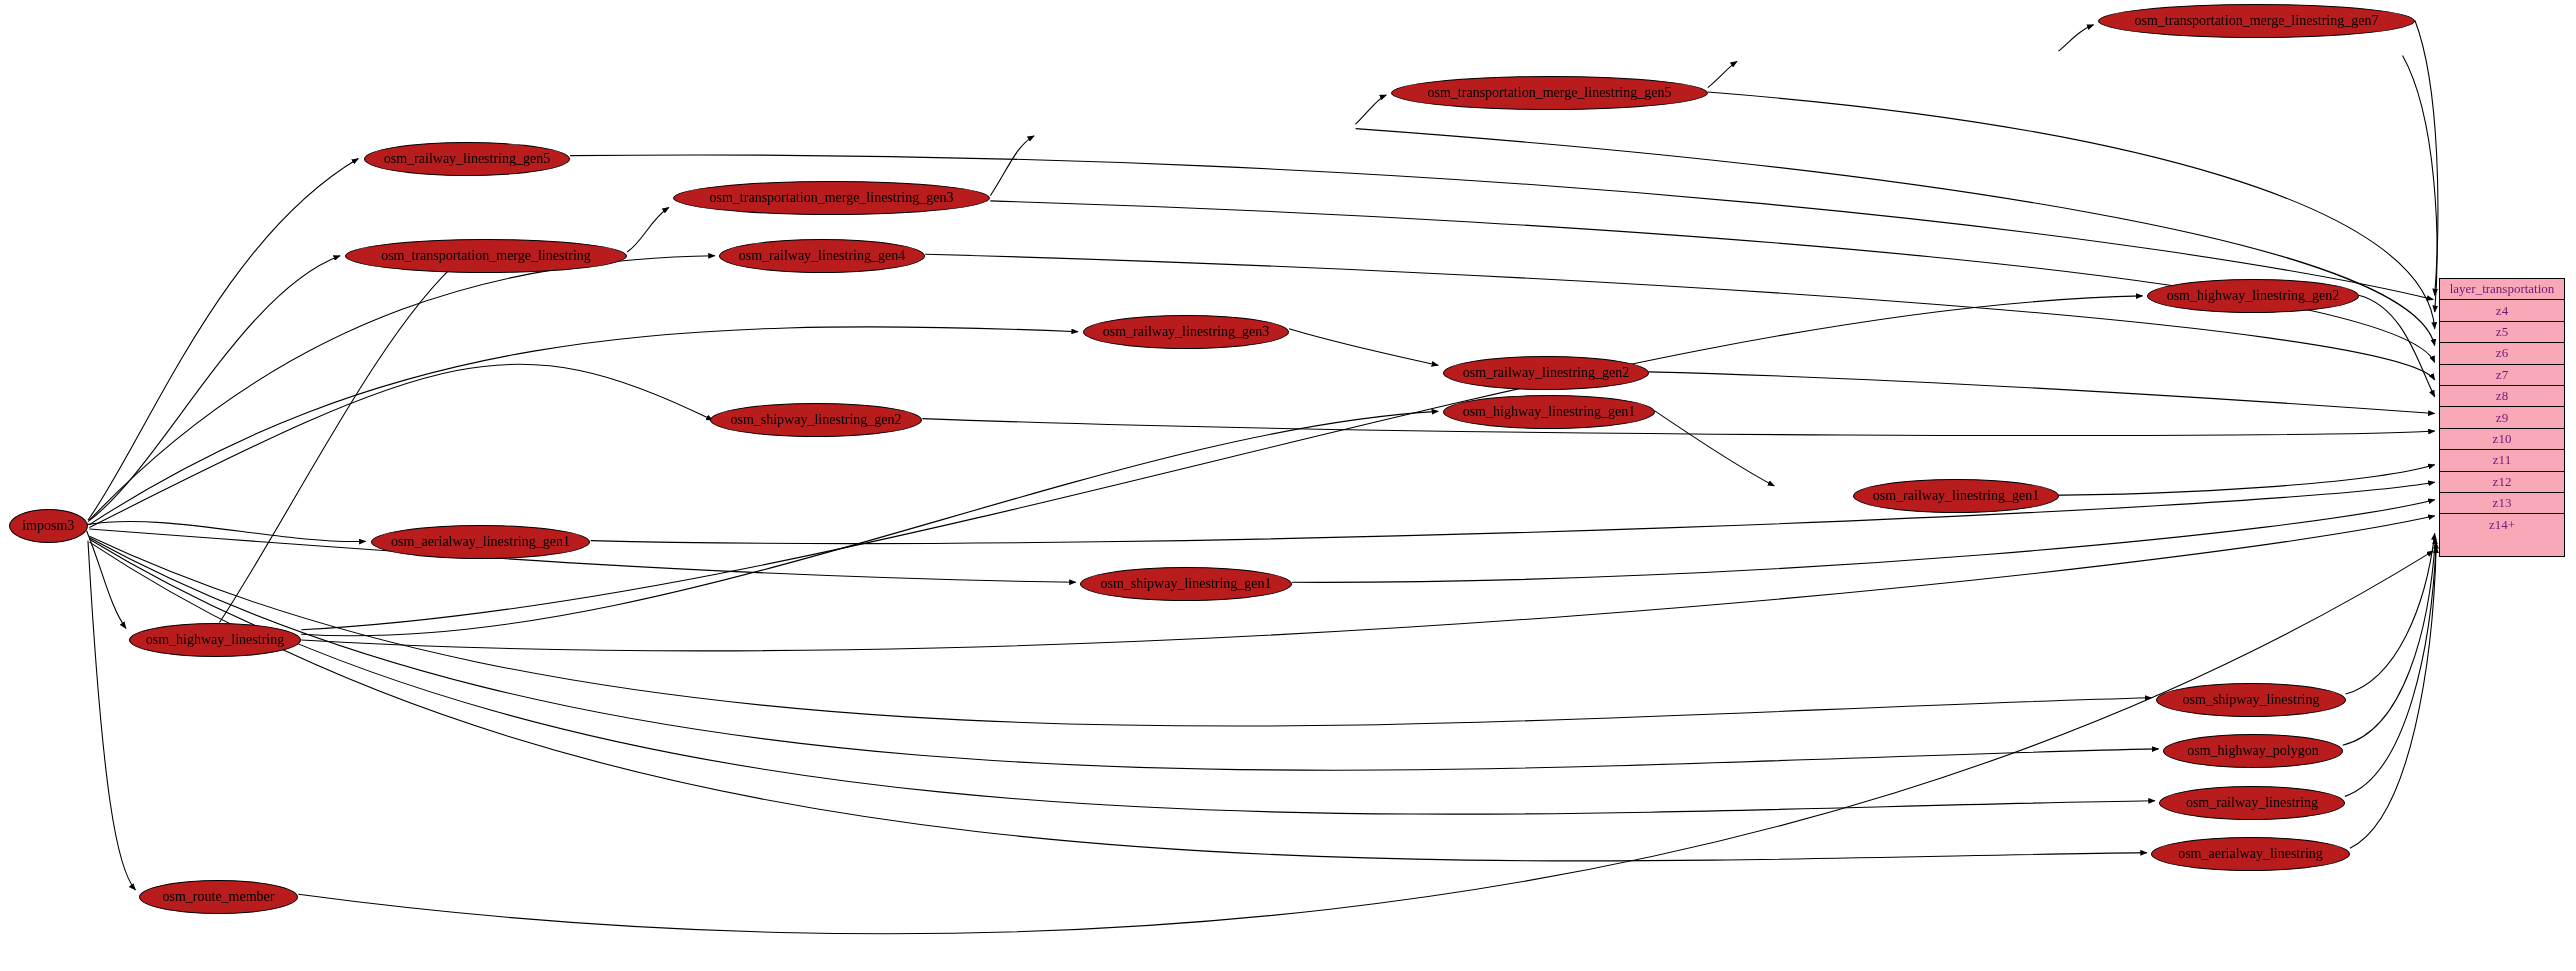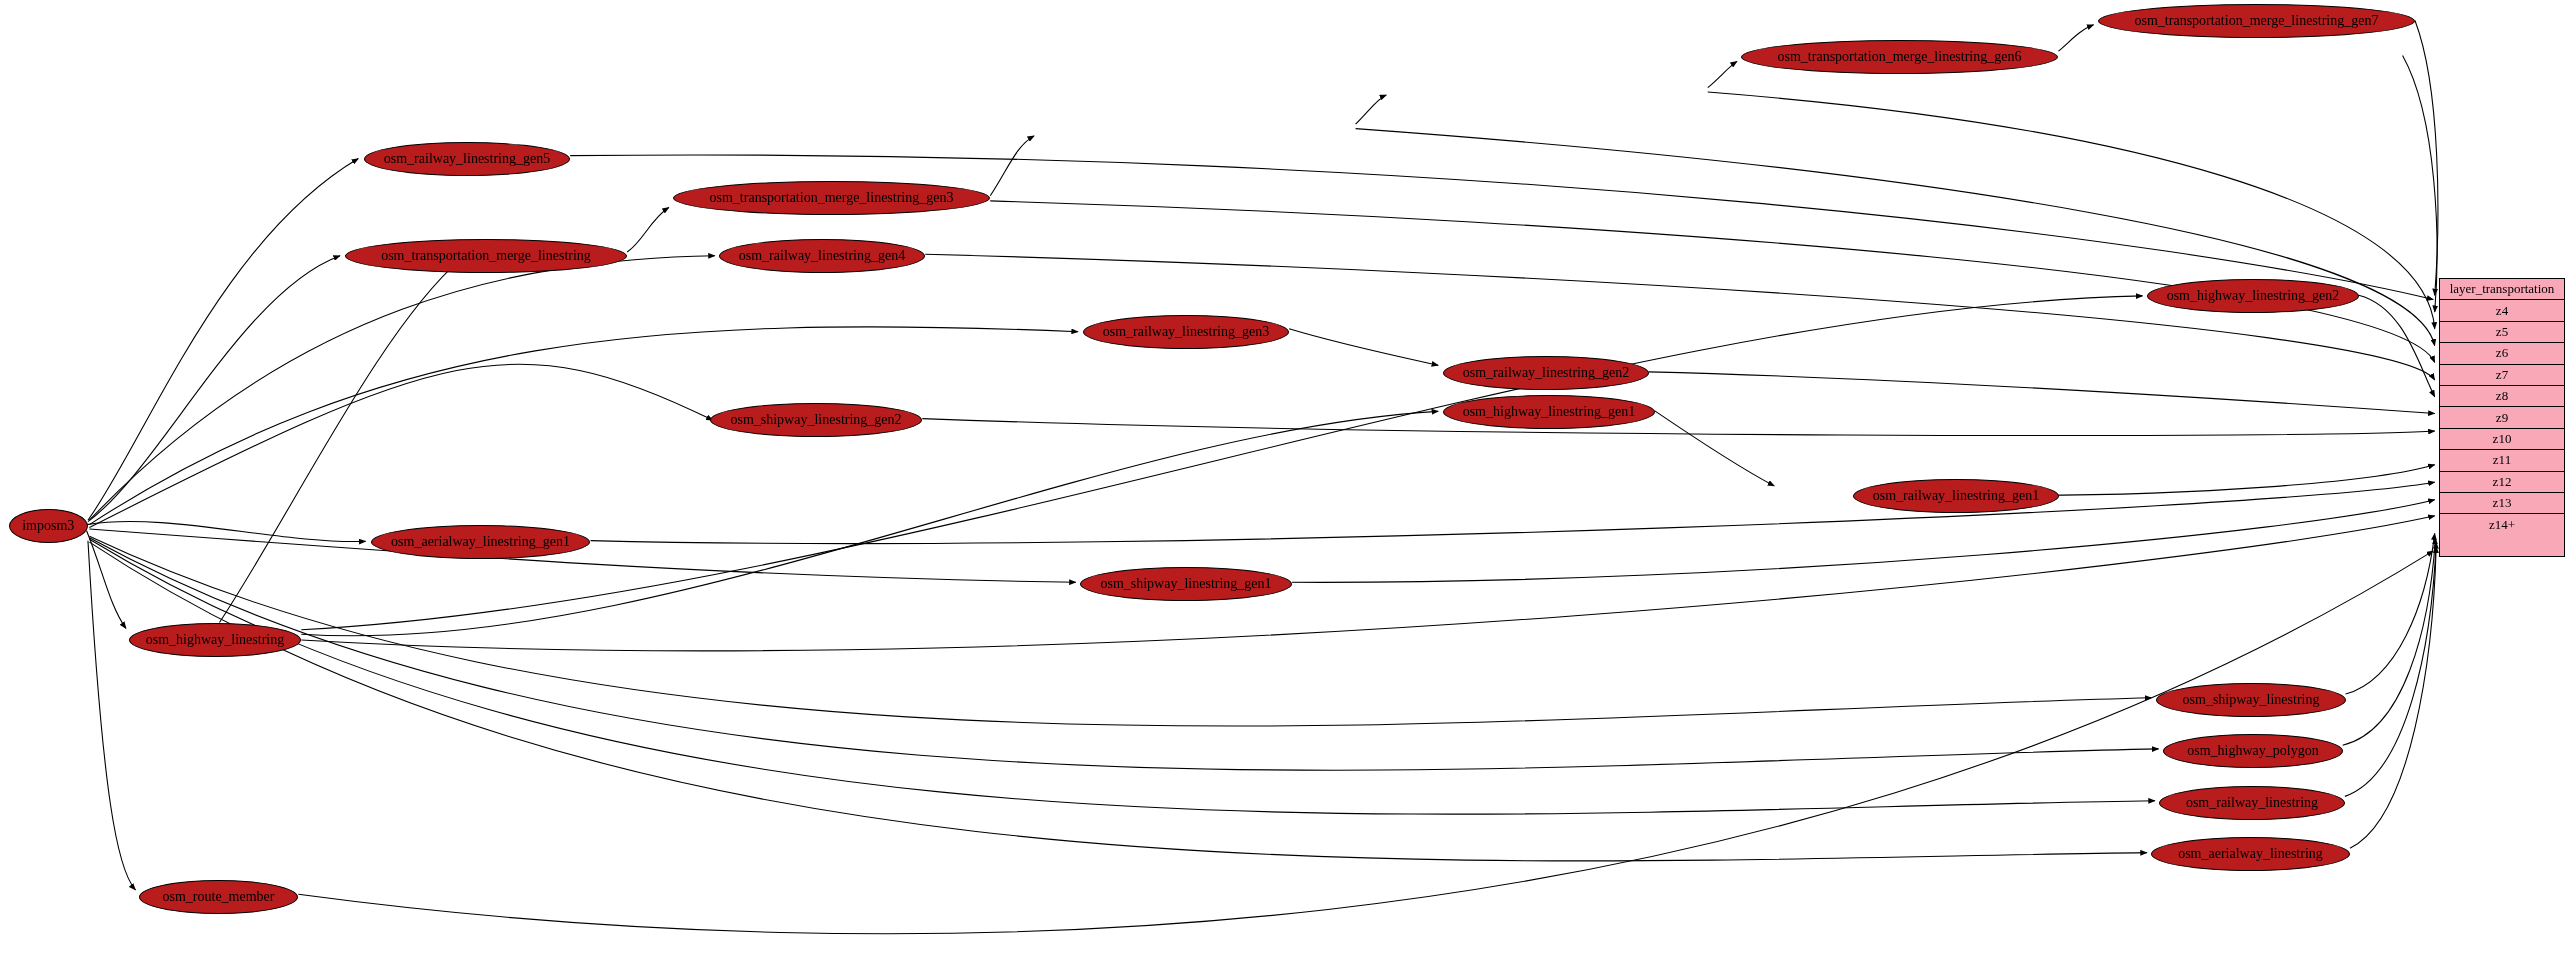--- a/index.html
+++ b/index.html
@@ -49,21 +49,21 @@
     flex-direction: column;
   }
   .table-node .row {
     box-sizing: border-box;
     border-bottom: 0.9px solid #000000;
     height: 21.4px;
     display: flex;
     align-items: center;
     justify-content: center;
     font-size: 13px;
-    color: #000000;
+    color: #701a75;
     white-space: nowrap;
   }
   .table-node .row:last-child {
     border-bottom: none;
   }
   .table-node .row.header {
     font-size: 13px;
   }
 </style>
 </head>
@@ -134,22 +134,22 @@
   <div class="node ellipse" style="left:8.8px; top:509px; width:79px; height:34px;">
     <span>imposm3</span>
   </div>
 
   <div class="node ellipse" style="left:364px; top:142px; width:206px; height:34px;">
     <span>osm_railway_linestring_gen5</span>
   </div>
   <div class="node ellipse" style="left:2098px; top:4.4px; width:317px; height:34px;">
     <span>osm_transportation_merge_linestring_gen7</span>
   </div>
-  <div class="node ellipse" style="left:1741px; top:40px; width:317px; height:34px;">
-    <span>osm_transportation_merge_linestring_gen6</span>
+  <div class="node ellipse" style="left:1391px; top:76px; width:317px; height:34px;">
+    <span>osm_transportation_merge_linestring_gen5</span>
   </div>
   <div class="node ellipse" style="left:673px; top:181px; width:317px; height:34px;">
     <span>osm_transportation_merge_linestring_gen3</span>
   </div>
   <div class="node ellipse" style="left:345px; top:239px; width:282px; height:34px;">
     <span>osm_transportation_merge_linestring</span>
   </div>
   <div class="node ellipse" style="left:719px; top:239px; width:206px; height:34px;">
     <span>osm_railway_linestring_gen4</span>
   </div>

